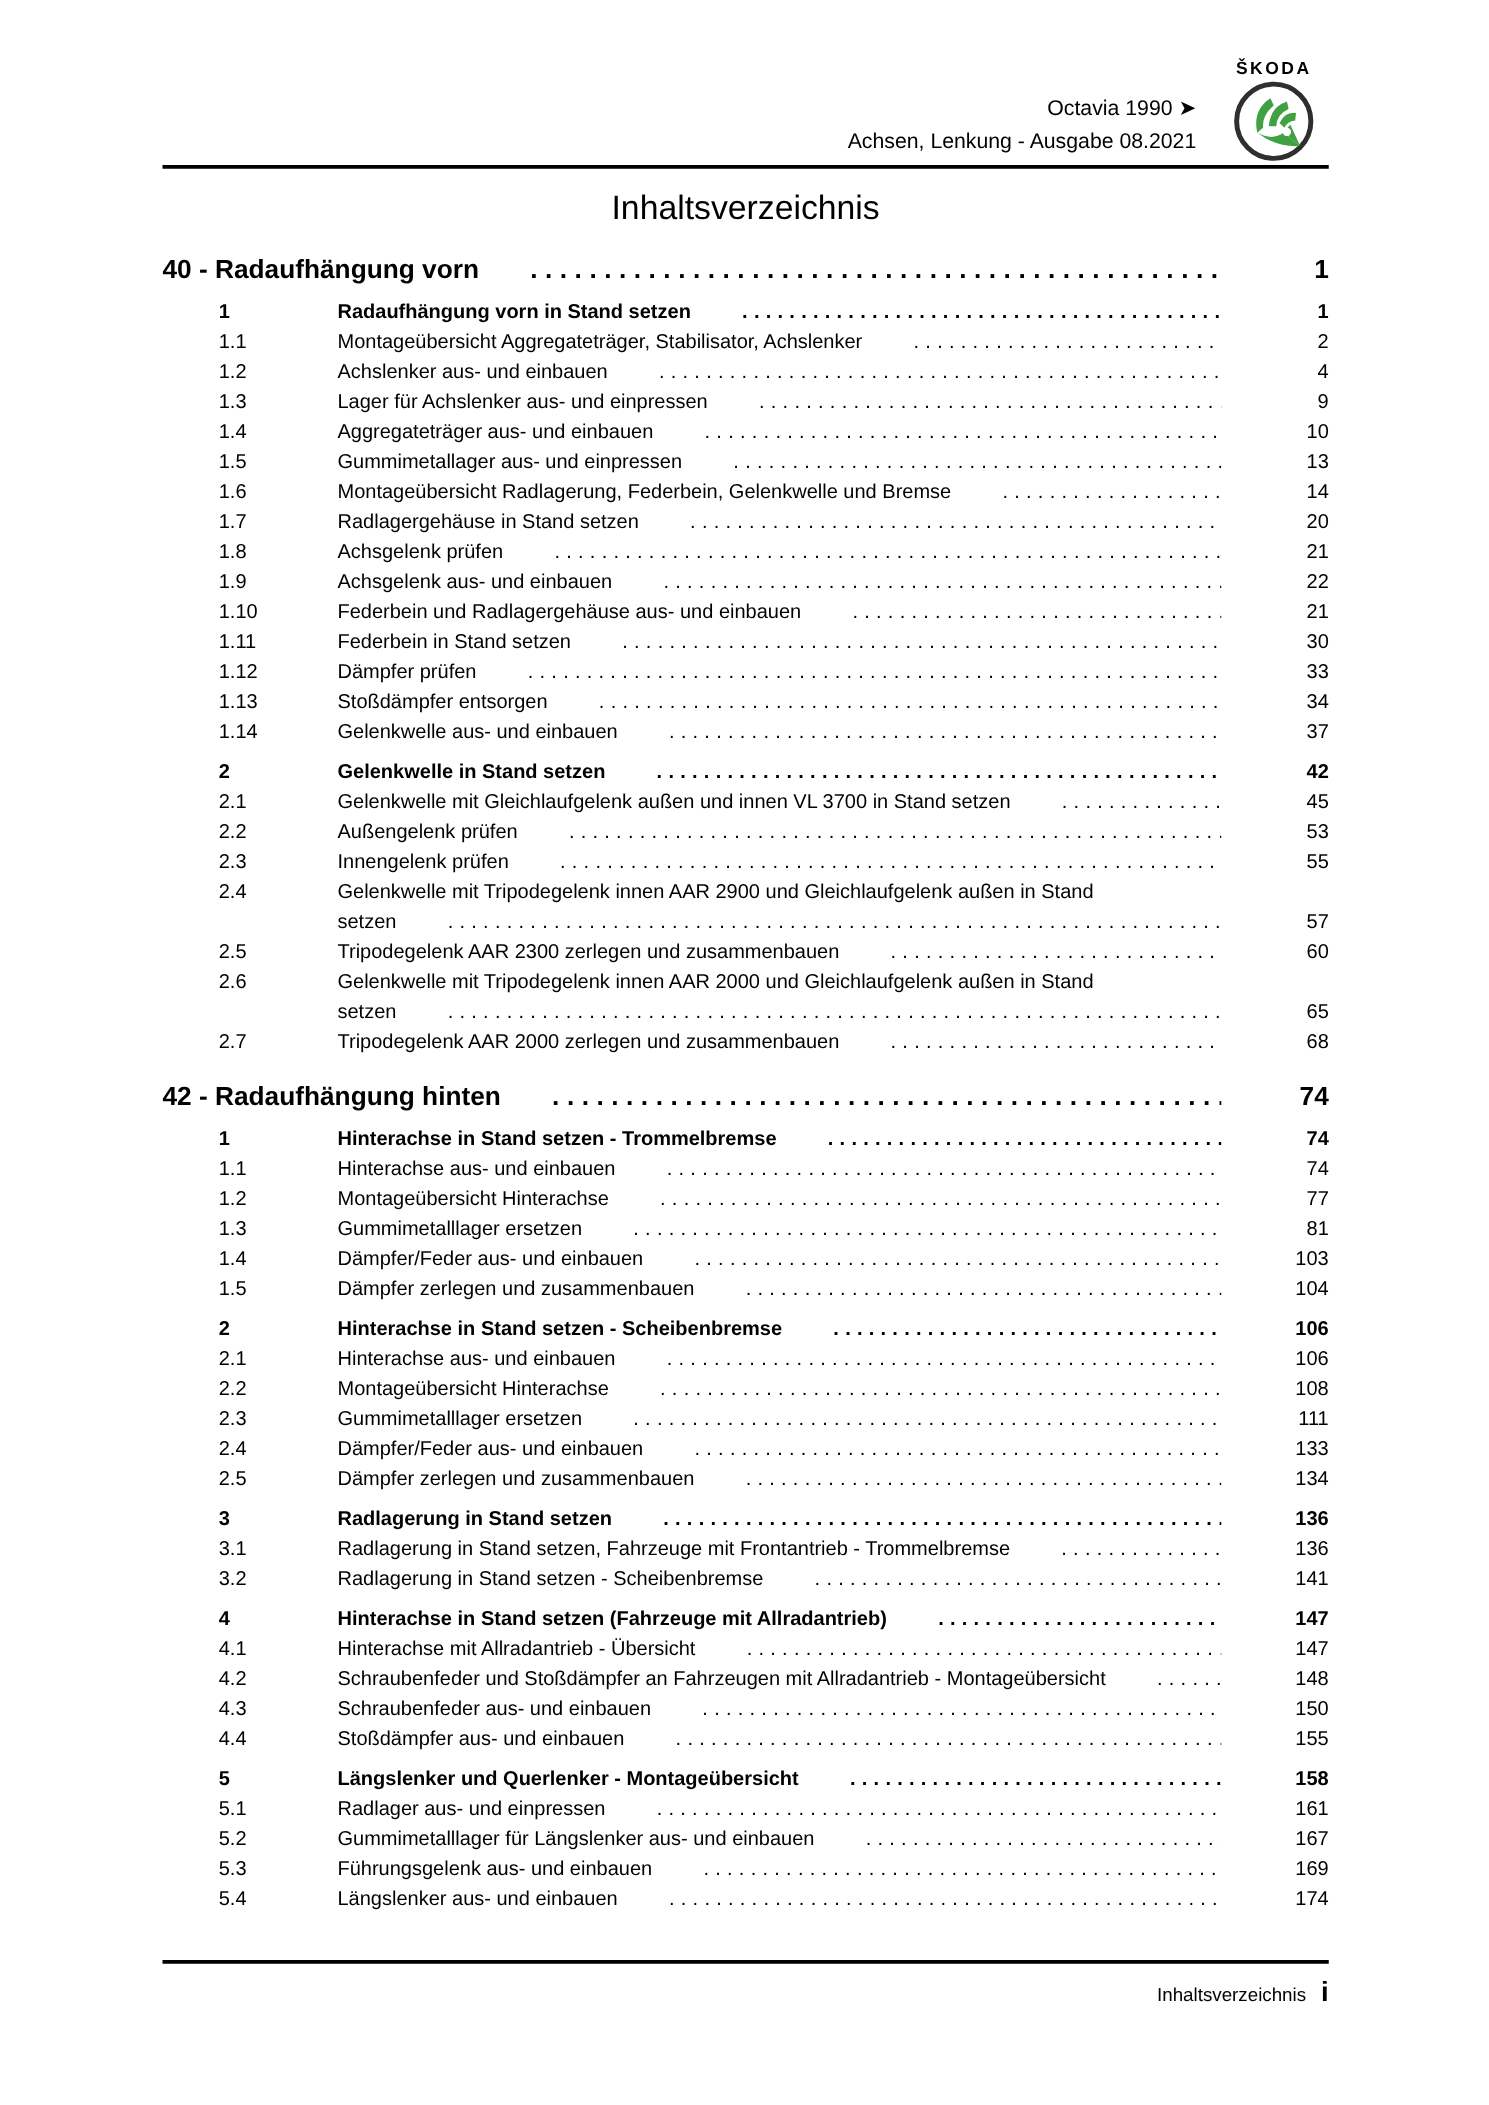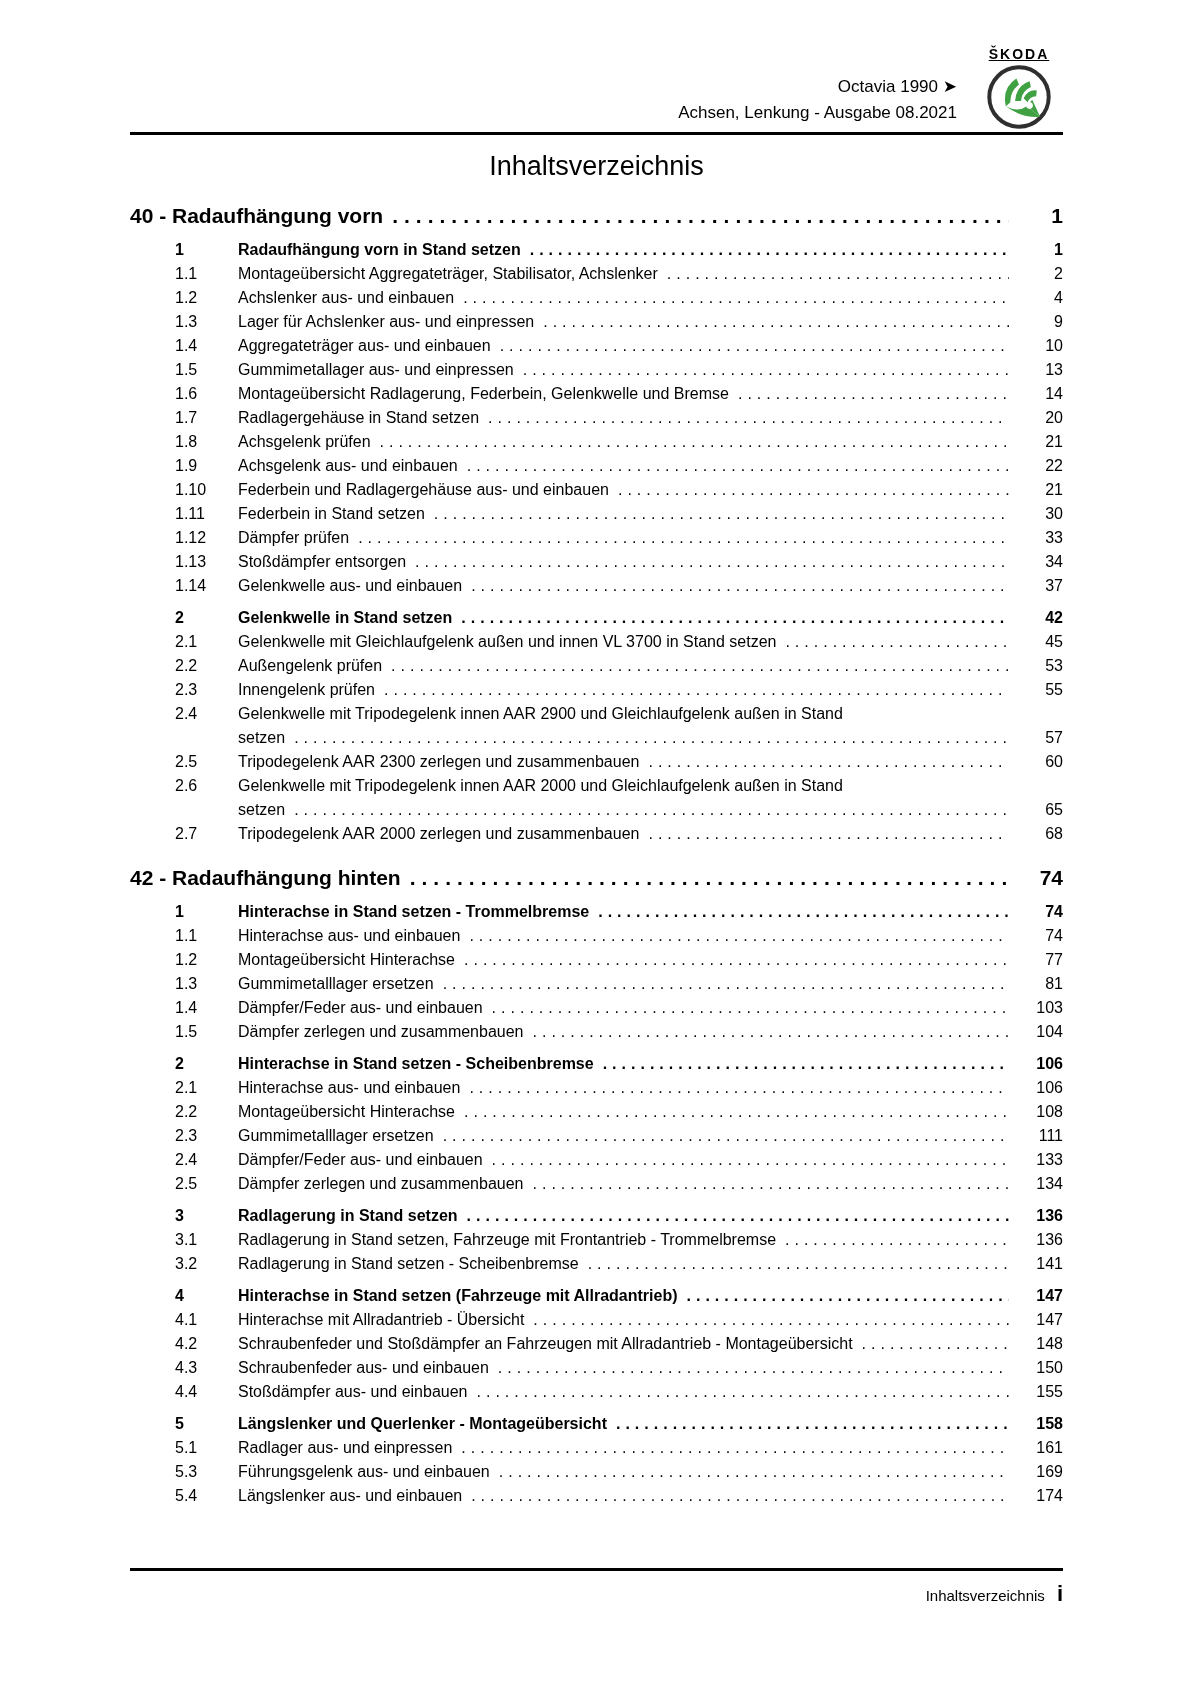--- a/index.html
+++ b/index.html
@@ -7,31 +7,31 @@
     width:1191px; height:1684px; position:relative;
     background:#ffffff; color:#000;
     font-family:"Liberation Sans", sans-serif;
     -webkit-font-smoothing:antialiased;
   }
   .content { position:absolute; left:130px; top:0; width:933px; }
 
   
   .header { display:flex; justify-content:flex-end; align-items:flex-end; gap:18px; padding-top:46px; }
   .header-text { text-align:right; font-size:17px; line-height:26px; padding-bottom:4px; }
-  .logo { width:88px; text-align:center;text-decoration:underline; }
+  .logo { width:88px; text-align:center; }
   .brand-name { font-weight:bold; font-size:14px; letter-spacing:2px; line-height:16px; }
   .logo svg { display:block; margin:2px auto 0; }
   .header-rule { border-top:3px solid #000; margin-top:2px; }
 
   
   .page-title { font-size:27px; font-weight:normal; text-align:center; margin:16px 0 20px 0; }
 
   
   .toc { font-size:16px; }
-  .toc-row { display:flex; align-items:baseline; line-height:24px; }
+  .toc-row { display:flex; align-items:baseline; line-height:24px;gap:32px; }
   .chapter-row { font-size:21px; font-weight:bold; line-height:28px; margin-top:18px; margin-bottom:6px; }
   .entry { padding-left:45px; }
   .entry.bold { font-weight:bold; margin-top:8px; }
   .toc-num { width:63px; flex:none; }
   .toc-title { flex:0 1 auto; }
   .toc-dots { flex:1 1 14px; overflow:hidden; white-space:nowrap; margin-left:9px; margin-right:8px; min-width:12px; }
   .toc-dots::after {
     content:"...........................................................................................................................................................................................................";
     letter-spacing:5px;
   }
@@ -366,20 +366,26 @@
     <span class="toc-dots"></span>
     <span class="toc-page">158</span>
   </div>
           <div class="toc-row entry">
     <span class="toc-num">5.1</span>
     <span class="toc-title">Radlager aus- und einpressen</span>
     <span class="toc-dots"></span>
     <span class="toc-page">161</span>
   </div>
           <div class="toc-row entry">
+    <span class="toc-num">5.2</span>
+    <span class="toc-title">Gummimetalllager für Längslenker aus- und einbauen</span>
+    <span class="toc-dots"></span>
+    <span class="toc-page">167</span>
+  </div>
+          <div class="toc-row entry">
     <span class="toc-num">5.3</span>
     <span class="toc-title">Führungsgelenk aus- und einbauen</span>
     <span class="toc-dots"></span>
     <span class="toc-page">169</span>
   </div>
           <div class="toc-row entry">
     <span class="toc-num">5.4</span>
     <span class="toc-title">Längslenker aus- und einbauen</span>
     <span class="toc-dots"></span>
     <span class="toc-page">174</span>

